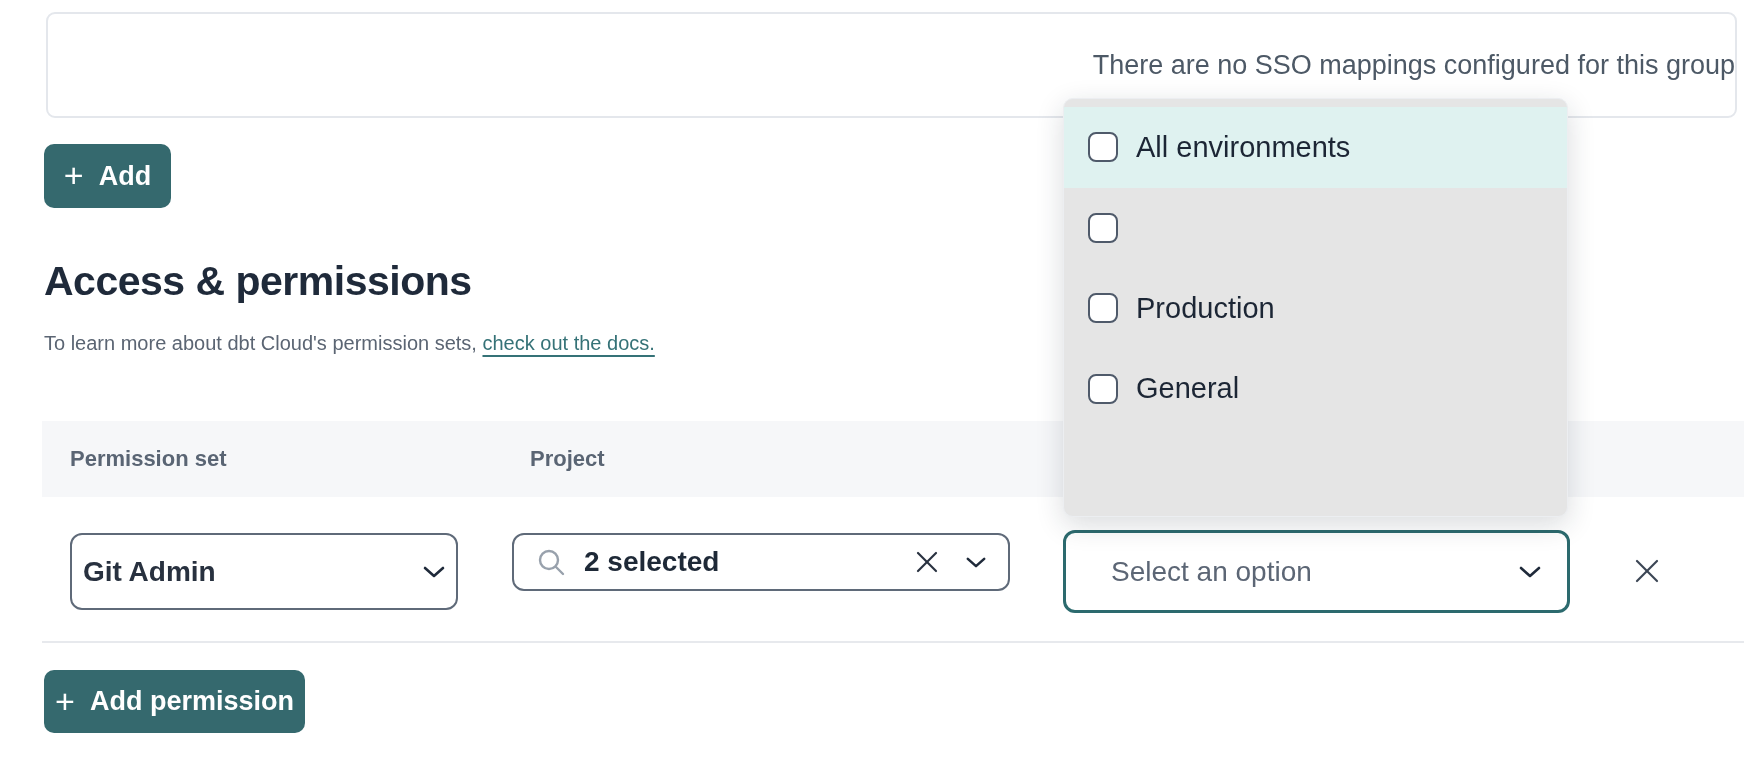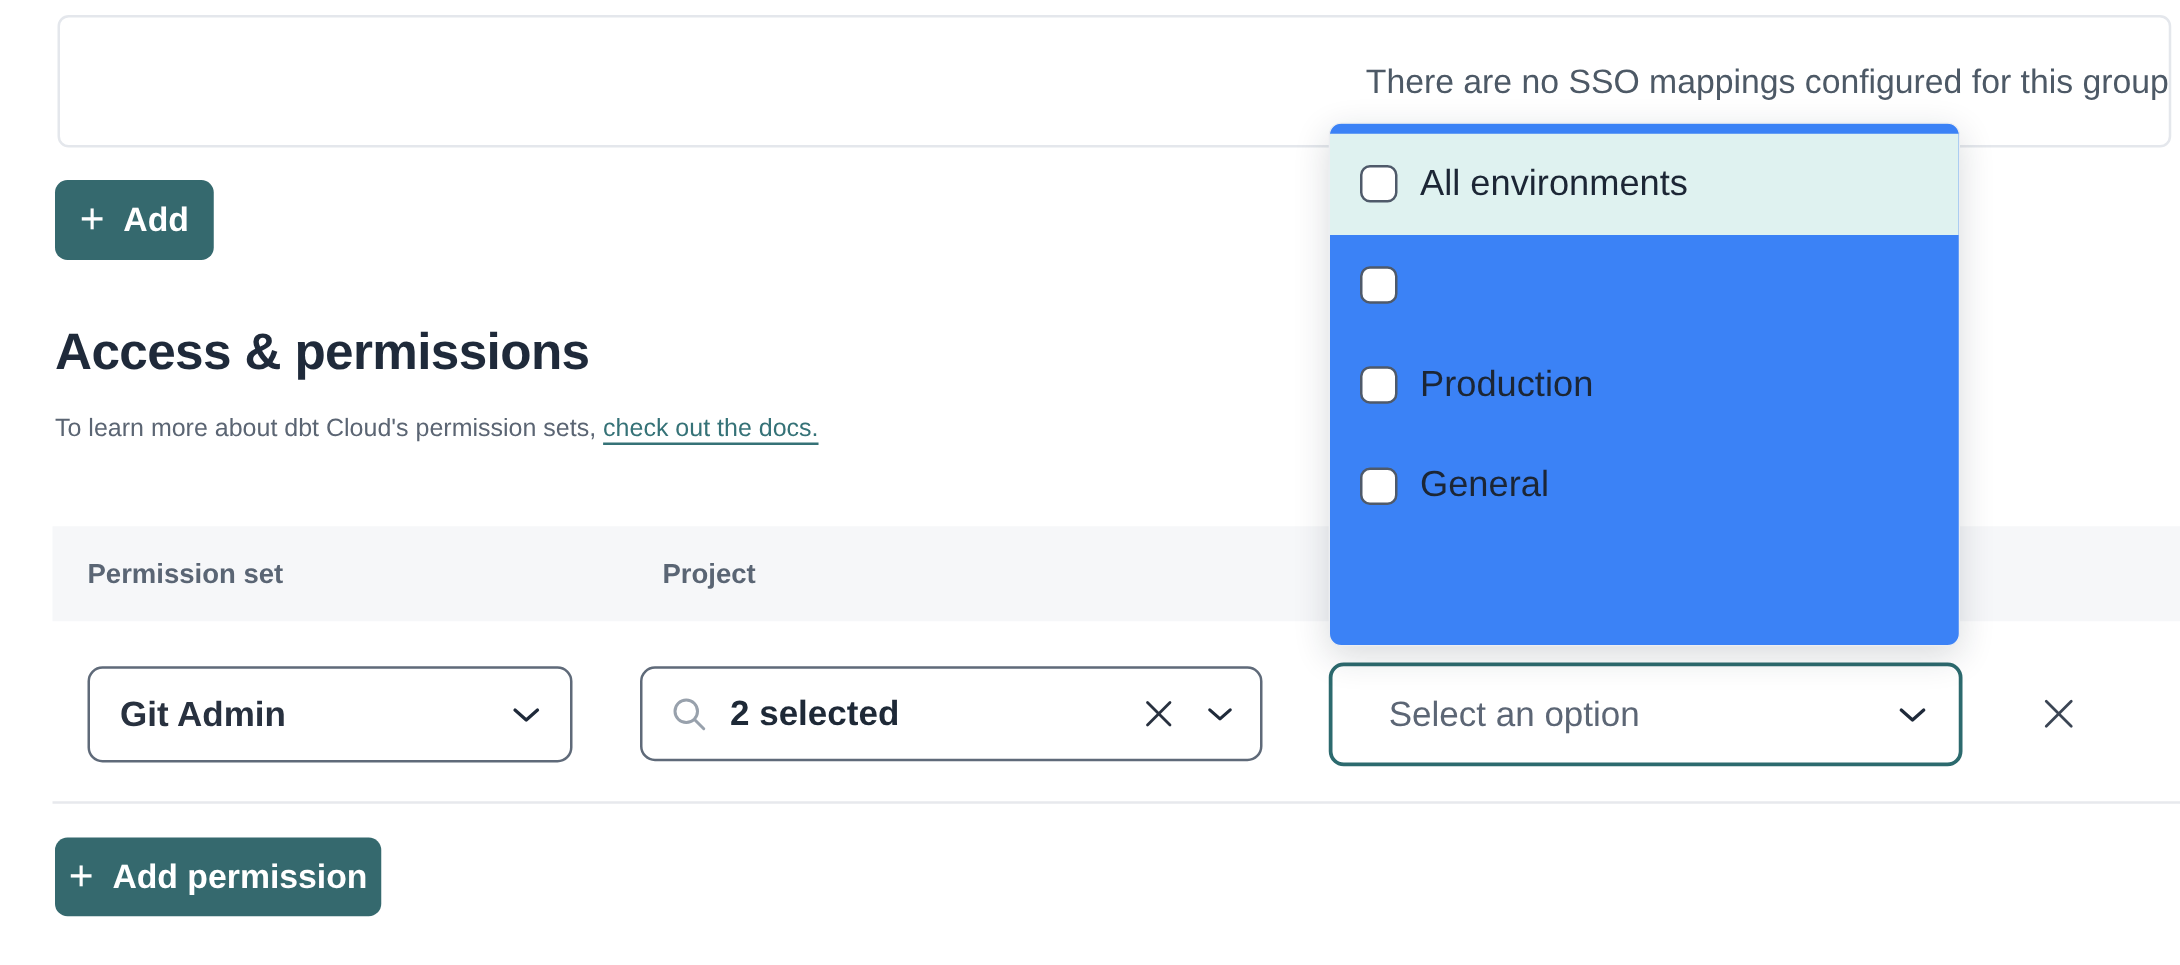--- a/index.html
+++ b/index.html
@@ -49,41 +49,41 @@
   .th-project{position:absolute;left:444px;margin-left:44px;}
 
   
   .row-line{left:42px;top:641px;width:1702px;height:2px;background:#e7e9ed;}
 
   .select{
     background:#fff;border:2px solid #5f6a79;border-radius:12px;
     display:flex;align-items:center;box-sizing:border-box;cursor:pointer;
     font-size:28px;color:#1e2937;
   }
-  .sel-permission{left:70px;top:533px;width:388px;height:77px;padding:0 24px;}
+  .sel-permission{left:70px;top:533px;width:388px;height:77px;padding:0 11px;}
   .sel-permission .value{font-weight:700;color:#28313f;flex:1;}
-  .sel-project{left:512px;top:533px;width:498px;height:76px;padding:0 22px;}
+  .sel-project{left:512px;top:533px;width:498px;height:58px;padding:0 22px;}
   .sel-project .value{font-weight:600;margin-left:18px;flex:1;}
   .sel-environment{
     left:1063px;top:530px;width:507px;height:83px;
     border:3px solid #2c6a6e;padding:0 26px 0 16px;
   }
   .sel-environment .placeholder{color:#5c6675;flex:1;margin-left:29px;}
 
   .icon-svg{display:block;}
   .clear-x{margin-right:26px;cursor:pointer;}
   .remove-x{
     left:1625px;top:549px;width:44px;height:44px;
     display:flex;align-items:center;justify-content:center;cursor:pointer;
   }
 
   
   .dropdown{
     left:1063px;top:98px;width:505px;height:419px;z-index:10;
-    background:#3b82f6;border:1px solid #eceef1;border-radius:10px;
+    background:#e5e5e5;border:1px solid #eceef1;border-radius:10px;
     box-shadow:0 8px 28px rgba(25,35,50,0.16);
     padding:8px 0;box-sizing:border-box;overflow:hidden;
   }
   .dd-item{
     height:80.5px;display:flex;align-items:center;gap:18px;
     padding-left:24px;cursor:pointer;font-size:29px;color:#1c2635;
   }
   .dd-item.highlighted{background:#dff2f0;}
   .checkbox{
     width:30px;height:30px;box-sizing:border-box;flex:0 0 auto;

